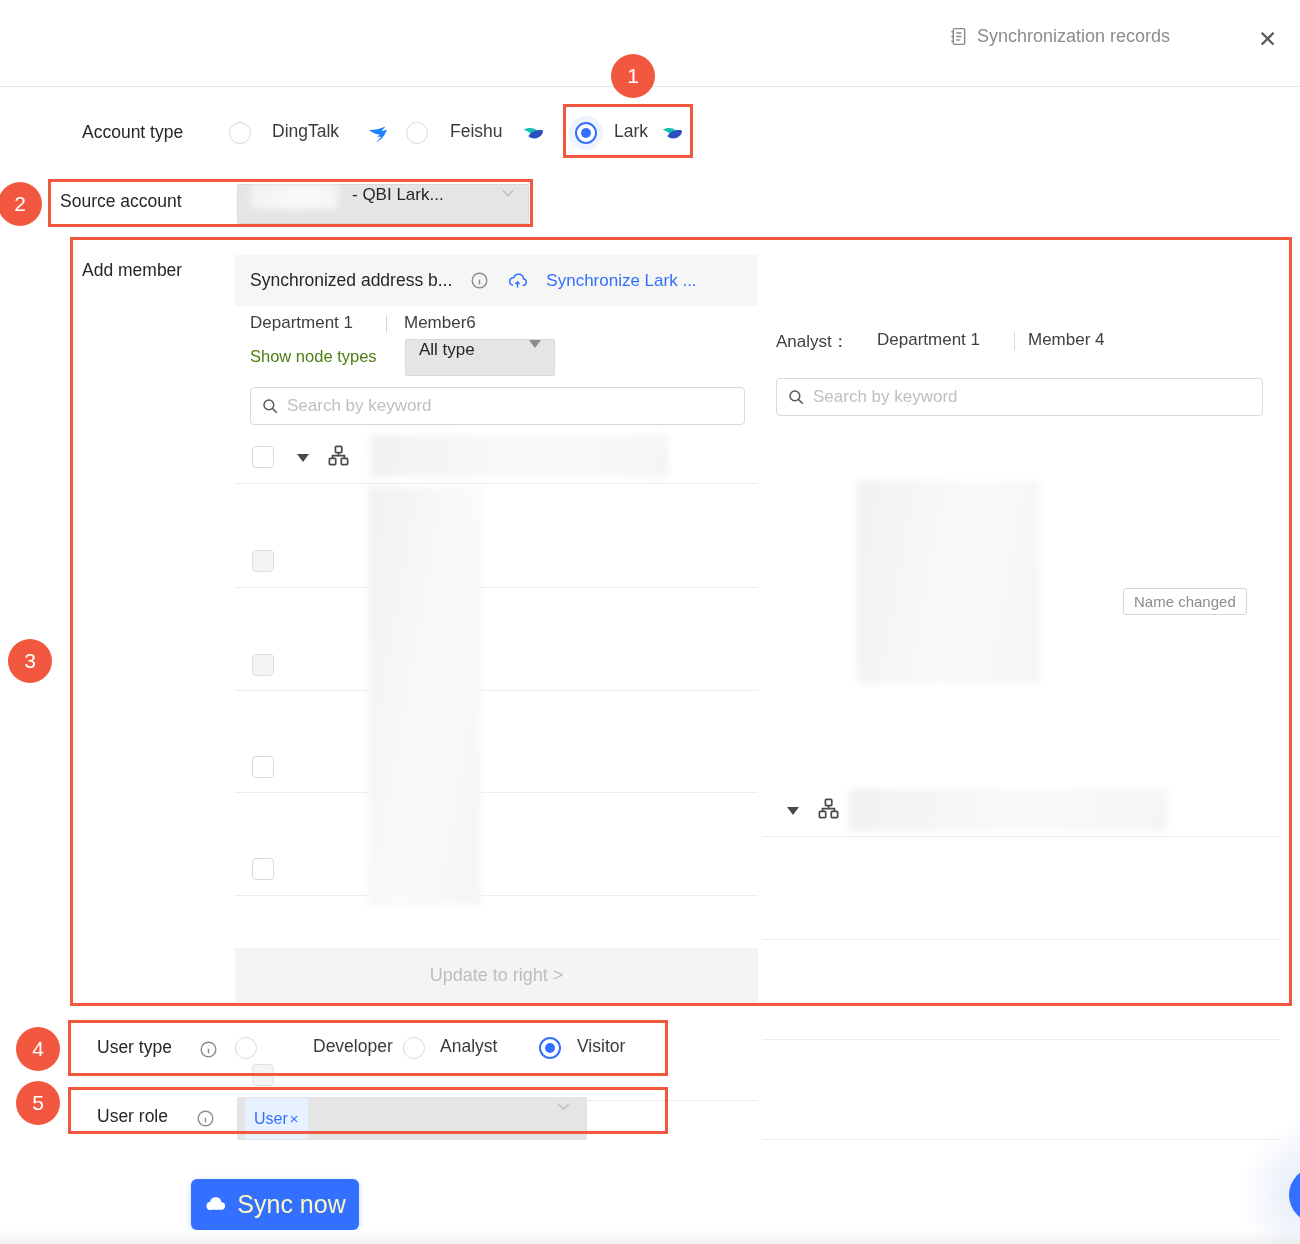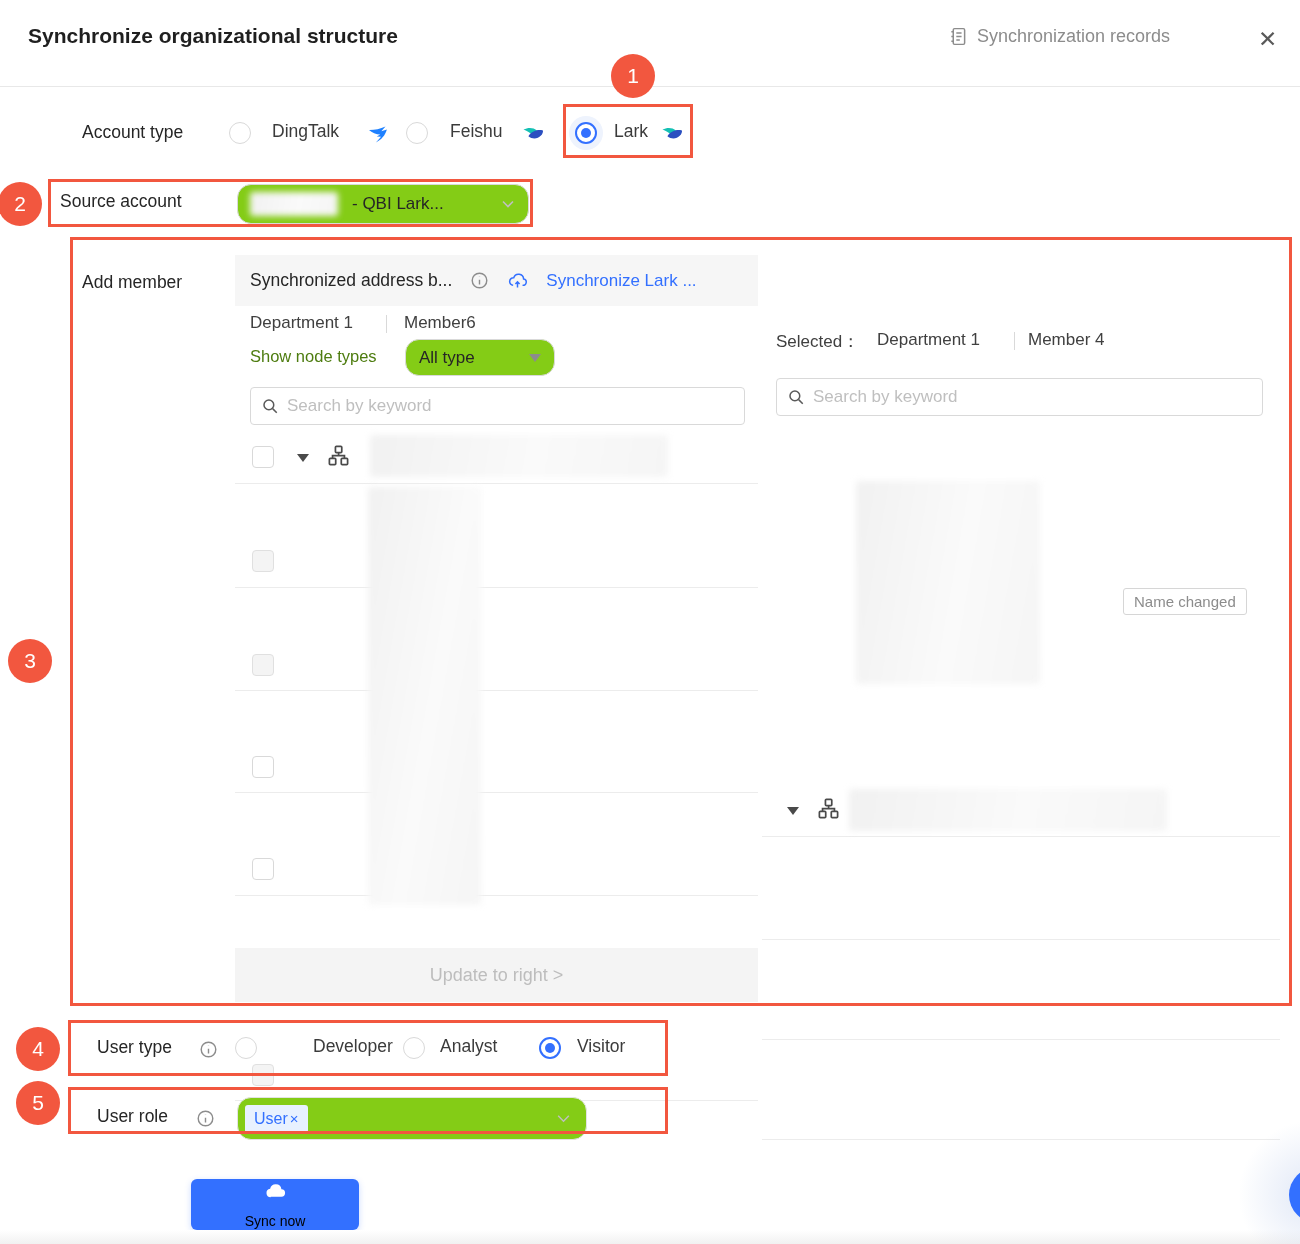--- a/index.html
+++ b/index.html
@@ -15,21 +15,21 @@
 
   
   .radio { width:22px; height:22px; border:1px solid #d9d9d9; border-radius:50%; background:#fff; }
   .radio.sel { border:2px solid #3370ff; display:flex; align-items:center; justify-content:center; }
   .radio.sel::after { content:""; width:10px; height:10px; border-radius:50%; background:#3370ff; }
   .radio.halo { box-shadow:0 0 0 6px #eef3fd; }
   .opt-label { font-size:17.5px; color:#3b3b3b; }
   .form-label { font-size:17.5px; color:#262626; }
 
   
-  .select { background:#84cc16; border:1px solid #d9d9d9; border-radius:14px; display:flex; align-items:center; }
+  .select { background:#e5e5e5; border:1px solid #d9d9d9; border-radius:2px; display:flex; }
   .search { background:#fff; border:1px solid #d9d9d9; border-radius:4px; display:flex; align-items:center; padding:0 10px; gap:8px; }
   .search input { border:none; outline:none; flex:1; font-size:17px; color:#404040; font-family:inherit; background:transparent; }
   .search input::placeholder { color:#bfbfbf; }
   .caret-down { width:0; height:0; border-left:6px solid transparent; border-right:6px solid transparent; border-top:8px solid #8c8c8c; }
   .tree-caret { width:0; height:0; border-left:6px solid transparent; border-right:6px solid transparent; border-top:8px solid #4a4a4a; }
 
   
   .panel-head { background:#f6f6f6; display:flex; align-items:center; }
   .panel-title { font-size:17.5px; color:#262626; }
   .muted { color:#4d7c0f; }
@@ -43,32 +43,31 @@
   .tag-grey { border:1px solid #d6d6d6; border-radius:3px; background:#fff; color:#8c8c8c; font-size:15px; padding:4px 10px; }
 
   
   .ann-box { border:3px solid #f2573f; z-index:55; pointer-events:none; }
   .badge { width:44px; height:44px; border-radius:50%; background:#f2573f; color:#fff; font-size:21px; font-weight:500; display:flex; align-items:center; justify-content:center; z-index:60; }
 
   
   .role-tag { background:#e8f1ff; border-radius:3px; color:#3370ff; font-size:16px; padding:5px 9px; display:flex; align-items:center; gap:2px; }
   .role-tag .x { font-size:15px; cursor:pointer; }
 
-  .btn-primary { background:#3370ff; border:none; border-radius:6px; color:#000000; font-size:14px; display:flex; align-items:center; justify-content:center; gap:10px; cursor:pointer; font-family:inherit; box-shadow:0 2px 6px rgba(51,112,255,.25);flex-direction:column; }
+  .btn-primary { background:#3370ff; border:none; border-radius:6px; color:#fef9c3; font-size:25px; display:flex; align-items:center; justify-content:center; gap:10px; cursor:pointer; font-family:inherit; box-shadow:0 2px 6px rgba(51,112,255,.25); }
 
   .bottom-strip { background:linear-gradient(#ffffff, #f1f1f1); }
   .fab { border-radius:50%; background:#3370ff; z-index:40; }
   .fab-halo { border-radius:50%; background:radial-gradient(circle, rgba(213,223,243,.75) 0%, rgba(255,255,255,0) 62%); z-index:39; }
 </style>
 </head>
 <body>
 
 <div class="canvas">
 
-  <div class="abs dlg-title" style="left:28px; top:24px;">Synchronize organizational structure</div>
 
   <div class="abs records" style="left:948px; top:26px;">
     <span style="display:flex;">
       <svg width="21" height="21" viewBox="0 0 24 24" fill="none" stroke="#8c8c8c" stroke-width="1.7">
         <rect x="6" y="3" width="13" height="18" rx="1.5"></rect>
         <path d="M9.5 8h6M9.5 12h6M9.5 16h4"></path>
         <path d="M6 6.5H3.8M6 12H3.8M6 17.5H3.8"></path>
       </svg>
     </span>
     <span>Synchronization records</span>
@@ -108,21 +107,21 @@
 
   <div class="abs form-label" style="left:60px; top:191px;">Source account</div>
   <div class="abs select" style="left:237px; top:184px; width:292px; height:40px; padding:0 12px;">
     <span class="redact" style="width:88px; height:24px;"></span>
     <span style="font-size:17px; color:#262626; margin-left:14px; flex:1;">- QBI Lark...</span>
     <svg width="16" height="16" viewBox="0 0 16 16">
         <polyline points="3,5.5 8,10.5 13,5.5" fill="none" stroke="#bfbfbf" stroke-width="1.6"></polyline>
       </svg>
   </div>
 
-  <div class="abs form-label" style="left:82px; top:260px;margin-top:12px;">Add member</div>
+  <div class="abs form-label" style="left:82px; top:260px;">Add member</div>
 
   <div class="abs panel-head" style="left:235px; top:255px; width:523px; height:51px; padding:0 15px; gap:18px;">
     <span class="panel-title">Synchronized address b...</span>
     <span style="display:flex;">
       <svg width="19" height="19" viewBox="0 0 24 24" fill="none" stroke="#8c8c8c" stroke-width="1.8">
           <circle cx="12" cy="12" r="9.2"></circle>
           <path d="M12 7.4v.3M12 11v6"></path>
         </svg>
     </span>
     <span style="display:flex;">
@@ -183,21 +182,21 @@
     </div>
   <div class="abs row" style="left:235px; top:741px; width:523px; height:51px;">
       <span class="cb dis abs" style="left:17px; top:14px;"></span>
     </div>
 
   <div class="abs redact" style="left:368px; top:487px; width:113px; height:418px; z-index:5;"></div>
 
   <div class="abs footer-btn" style="left:235px; top:948px; width:523px; height:54px; line-height:54px;">Update to right &gt;</div>
 
 
-  <div class="abs" style="left:776px; top:330px; font-size:17px; color:#404040;">Selected：</div>
+  <div class="abs" style="left:776px; top:330px; font-size:17px; color:#404040;">Analyst：</div>
   <div class="abs" style="left:877px; top:330px; font-size:17px; color:#404040;">Department 1</div>
   <div class="abs vline" style="left:1014px; top:332px;"></div>
   <div class="abs" style="left:1028px; top:330px; font-size:17px; color:#404040;">Member 4</div>
 
   <div class="abs search" style="left:776px; top:378px; width:487px; height:38px;">
     <svg width="18" height="18" viewBox="0 0 24 24" fill="none" stroke="#595959" stroke-width="2">
         <circle cx="10.5" cy="10.5" r="6.5"></circle>
         <path d="M15.5 15.5 21 21"></path>
       </svg>
     <input type="text" placeholder="Search by keyword" style="">

